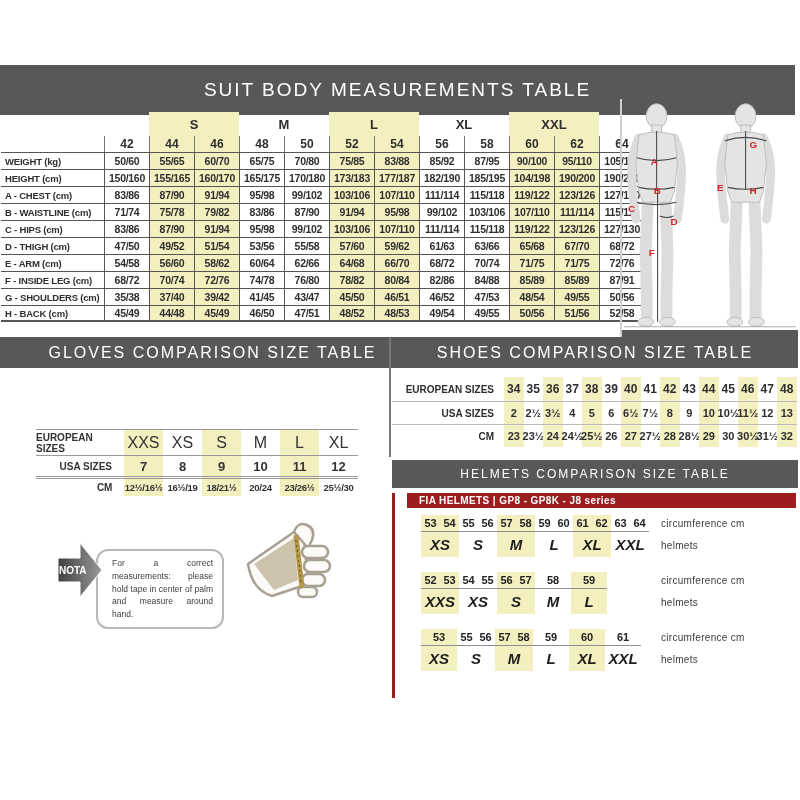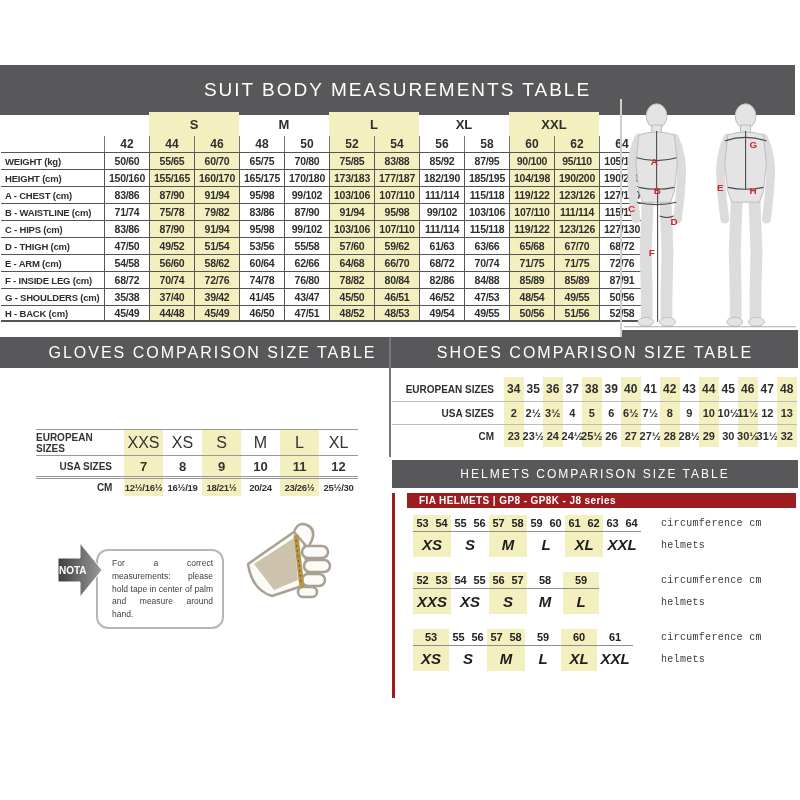--- a/index.html
+++ b/index.html
@@ -68,28 +68,28 @@
   #shoes-table .lbl{justify-content:flex-end;padding-right:10px;font-size:10px;}
   #section-divider{left:389px;top:337px;width:2px;height:120px;background:#77777a;}
 
   
   #helmets-wrap{position:absolute;left:392px;top:493px;width:404px;
                 border-left:3px solid var(--red);padding-bottom:26px;padding-left:12px;}
   .h-bar{height:15px;background:var(--red);color:#fff;font-size:10px;font-weight:bold;
          display:flex;align-items:center;padding-left:12px;letter-spacing:0.4px;}
   .h-content{position:relative;margin:7px 0 14px 6px;height:43px;}
   .h-content.last{margin-bottom:0;}
-  .h-groups{display:flex;}
+  .h-groups{display:flex;margin-left:8px;}
   .h-group{padding-top:0;}
   .h-group.hl{background:var(--yellow);}
   .h-nums{display:flex;height:17px;border-bottom:1px solid #8f8f8f;}
   .h-num{flex:1;text-align:center;font-size:11px;font-weight:bold;line-height:17px;color:#222;}
   .h-size{height:25px;display:flex;align-items:center;justify-content:center;
           font-size:15px;font-weight:bold;font-style:italic;color:#1d1d1d;}
-  .h-axis{position:absolute;left:248px;font-size:10px;color:#3c3c3c;letter-spacing:0.3px;white-space:nowrap;font-family:Liberation Mono, monospace;}
+  .h-axis{position:absolute;left:248px;font-size:10px;color:#3c3c3c;letter-spacing:0.3px;white-space:nowrap;}
   .h-axis.n{top:3px;} .h-axis.s{top:25px;}
 </style>
 </head>
 <body>
 
 <div id="root">
 
   <div class="bar" id="suit-header">SUIT BODY MEASUREMENTS TABLE</div>
 
   <div id="suit-table">

